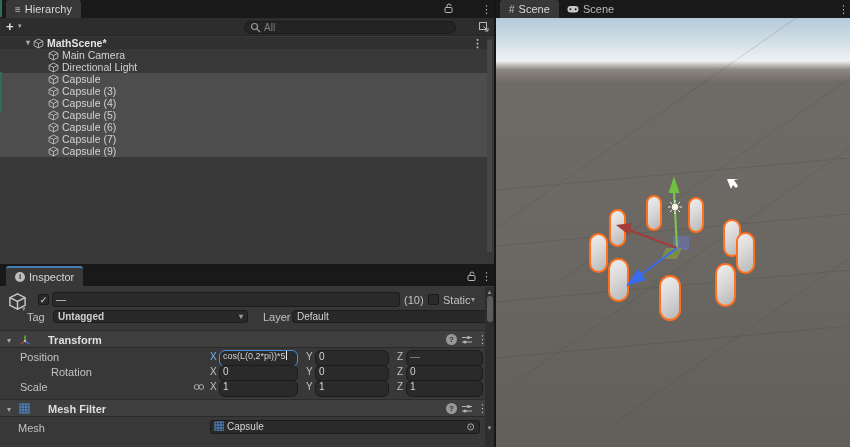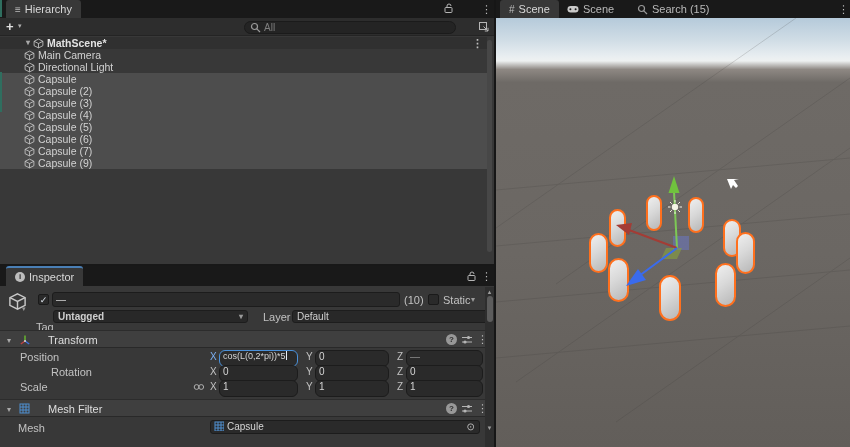--- a/index.html
+++ b/index.html
@@ -22,39 +22,39 @@
              border-bottom:1px solid #242424; }
   .searchbox { position:absolute; left:244px; top:3px; width:212px; height:13px; background:#242424;
                border:1px solid #1b1b1b; border-radius:7px; display:flex; align-items:center;
                padding:0 5px; gap:3px; color:#7f7f7f; font-size:10px; }
   .tree { position:absolute; left:0; top:37px; right:7px; }
   .trow { position:relative; height:12px; line-height:12px; font-size:10.5px; color:#d2d2d2;
           display:flex; align-items:center; }
   .trow.sel { background:#4d4d4d; }
   .trow .oicon { width:11px; height:11px; margin-right:3px; flex:0 0 auto; }
   .scene-row { background:#303030; padding-left:26px; font-weight:bold; color:#e2e2e2; }
-  .item-row { padding-left:24px; }
+  .item-row { padding-left:48px; }
   .fold { color:#a8a8a8; font-size:8px; margin-right:3px; }
   .vline { position:absolute; background:#161616; }
   .hline { position:absolute; background:#181818; }
 
   
   .ins-label { position:absolute; color:#c2c2c2; }
   .field { position:absolute; height:17px; background:#2a2a2a; border:1px solid #1c1c1c;
            border-radius:6px; color:#d4d4d4; font-size:10px; line-height:11px; padding:0 3px;
            white-space:nowrap; overflow:hidden; }
   .field.focus { border-color:#4a90d9; }
   .dd { position:absolute; height:13px; background:#282828; border:1px solid #1d1d1d;
         border-radius:3px; color:#cfcfcf; font-size:10px; line-height:11px; padding:0 4px; }
   .dd .dda { position:absolute; right:4px; top:0; color:#9a9a9a; font-size:8px; }
   .axis { position:absolute; font-size:10px; color:#c2c2c2; }
   .axis.blue { color:#7cb0f2; }
   .comp-header { position:absolute; left:0; right:0; height:18px; background:#3f3f3f;
                  border-top:1px solid #2c2c2c; border-bottom:1px solid #292929; }
-  .comp-title { position:absolute; left:48px; top:3px; font-weight:normal; color:#dedede; }
+  .comp-title { position:absolute; left:48px; top:3px; font-weight:bold; color:#dedede; }
   .helpicon { position:absolute; width:11px; height:11px; border-radius:50%; background:#989898;
               color:#2c2c2c; font-size:8px; font-weight:bold; text-align:center; line-height:11px; }
   .checkbox { position:absolute; width:11px; height:11px; background:#2a2a2a;
               border:1px solid #1a1a1a; border-radius:2px; color:#dfe6ee; font-size:9px;
               line-height:10px; text-align:center; }
   .caret { display:inline-block; width:1px; height:9px; background:#e8eef5; vertical-align:-1px; }
   .scrollbar { position:absolute; background:#2e2e2e; }
   .thumb { position:absolute; background:#5c5c5c; border-radius:3px; }
   .scr-arrow { position:absolute; color:#9c9c9c; font-size:6px; width:100%; text-align:center; }
 
@@ -170,26 +170,20 @@
       <div class="trow item-row sel">
         <svg class="oicon" viewBox="0 0 12 12">
             <use href="#i-cube"></use>
           </svg>
         <span>Capsule</span>
         </div>
       <div class="trow item-row sel">
         <svg class="oicon" viewBox="0 0 12 12">
             <use href="#i-cube"></use>
           </svg>
-        <span>Capsule (2)</span>
-        </div>
-      <div class="trow item-row sel">
-        <svg class="oicon" viewBox="0 0 12 12">
-            <use href="#i-cube"></use>
-          </svg>
         <span>Capsule (3)</span>
         </div>
       <div class="trow item-row sel">
         <svg class="oicon" viewBox="0 0 12 12">
             <use href="#i-cube"></use>
           </svg>
         <span>Capsule (4)</span>
         </div>
       <div class="trow item-row sel">
         <svg class="oicon" viewBox="0 0 12 12">
@@ -238,21 +232,21 @@
         <use href="#i-cube" style="stroke:#d2d2d2"></use>
       </svg>
     <span class="abs" style="left:22px;top:39px;font-size:7px;color:#9a9a9a;">▾</span>
     <span class="checkbox" style="left:38px;top:28px;">✓</span>
     <div class="field" style="left:52px;top:26px;width:348px;height:15px;border-radius:3px;line-height:13px;">—</div>
     <span class="ins-label" style="left:404px;top:28px;">(10)</span>
     <span class="checkbox" style="left:428px;top:28px;"></span>
     <span class="ins-label" style="left:443px;top:28px;">Static</span>
     <span class="abs" style="left:471px;top:29px;font-size:8px;color:#9a9a9a;">▾</span>
 
-    <span class="ins-label" style="left:36px;top:45px;margin-top:10px;">Tag</span>
+    <span class="ins-label" style="left:27px;top:45px;">Tag</span>
     <div class="dd" style="left:53px;top:44px;width:195px;font-weight:bold;">
       <span>Untagged</span>
       <span class="dda">▾</span>
     </div>
     <span class="ins-label" style="left:263px;top:45px;">Layer</span>
     <div class="dd" style="left:292px;top:44px;width:222px;">
       <span>Default</span>
       <span class="dda">▾</span>
     </div>
 
@@ -327,26 +321,20 @@
     <div class="tabbar">
       <div class="tab active" style="left:4px;">
         <span class="ticon">#</span>
         <span>Scene</span>
       </div>
       <div class="tab" style="left:62px;">
         <svg width="12" height="10">
             <use href="#i-pad"></use>
           </svg>
         <span>Scene</span>
-      </div>
-      <div class="tab" style="left:132px;">
-        <svg width="11" height="11">
-            <use href="#i-mag"></use>
-          </svg>
-        <span>Search (15)</span>
       </div>
       <span class="kebab abs" style="left:342px;top:4px;">⋮</span>
     </div>
 
     <div class="viewport">
 
       <svg width="354" height="429" style="position:absolute;left:0;top:0;">
         <g stroke="#3a3836" stroke-width="1" opacity="0.18">
           <line x1="0" y1="172" x2="354" y2="140"></line>
           <line x1="0" y1="228" x2="354" y2="196"></line>

